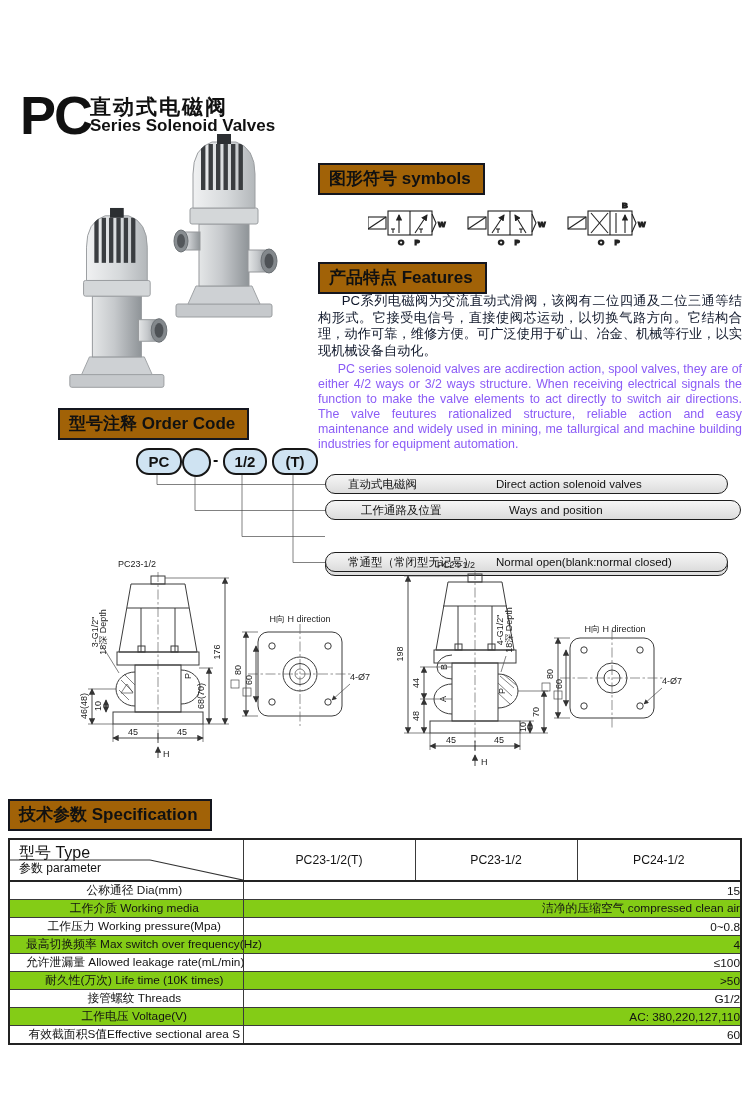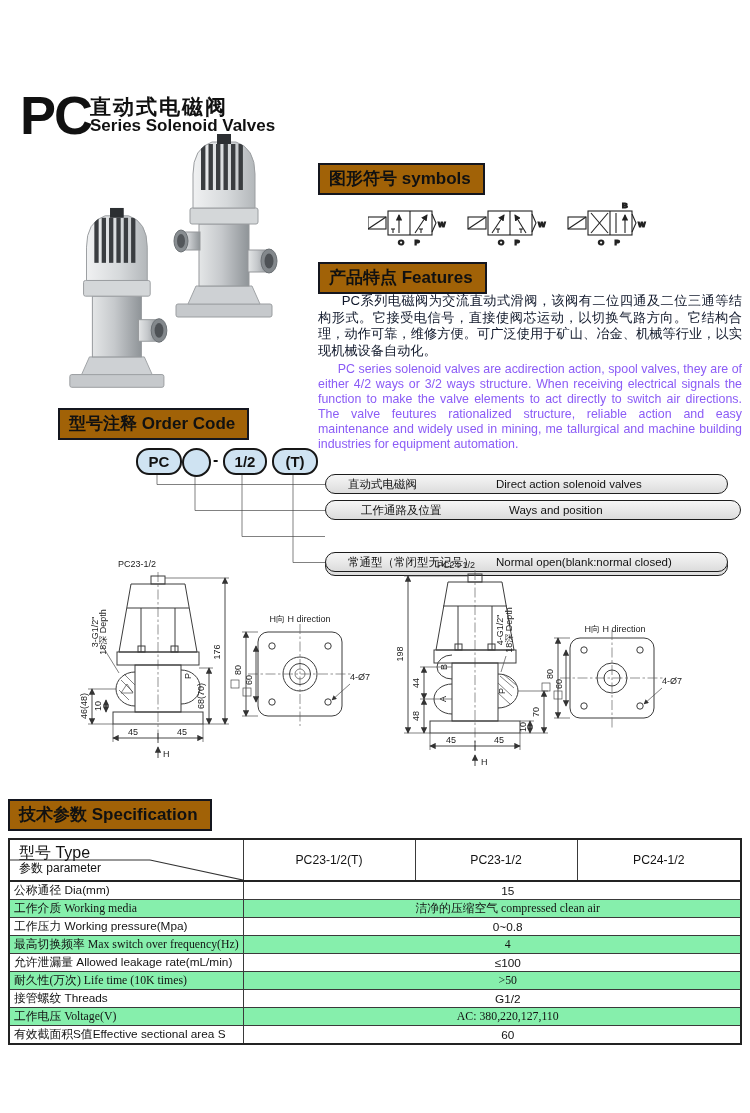--- a/index.html
+++ b/index.html
@@ -39,23 +39,23 @@
   .thin{stroke:#4a4a4a;stroke-width:0.7;fill:none;}
   .dim{stroke:#333;stroke-width:0.9;fill:none;}
   .cl{stroke:#666;stroke-width:0.7;fill:none;stroke-dasharray:10 2.5 2.5 2.5;}
   .dtxt{font-size:9px;fill:#222;font-family:"Liberation Sans","DejaVu Sans",sans-serif;}
   .sym{stroke:#222;stroke-width:1.1;fill:none;}
   .symtxt{font-size:8px;fill:#111;font-weight:bold;}
   
   .spec-table{position:absolute;left:8px;top:838px;width:734px;border-collapse:collapse;
     font-size:11.8px;color:#131313;table-layout:fixed;border:2px solid #232323;}
   .spec-table td{border:1px solid #3a3a3a;height:17px;padding:0;}
-  .spec-table td.lbl{text-align:left;padding-left:4px;white-space:nowrap;}
-  .spec-table td.val{text-align:center;padding-left:32px;}
-  .spec-table tr.shaded{background:#86efac;font-family:Liberation Serif, serif;}
+  .spec-table td.lbl{text-align:center;padding-left:16px;white-space:nowrap;}
+  .spec-table td.val{text-align:right;padding-left:32px;}
+  .spec-table tr.shaded{background:#84cc16;}
   .spec-table tr.thead td{height:40px;text-align:center;font-size:12.2px;border-bottom:2px solid #232323;}
   td.diag{position:relative;}
   td.diag .t1{position:absolute;left:9px;top:3px;font-size:16px;}
   td.diag .t2{position:absolute;left:9px;bottom:3px;font-size:12px;}
   td.diag svg{position:absolute;left:0;top:0;}
 </style>
 </head>
 <body>
 
 <div class="title-code">PC</div>

